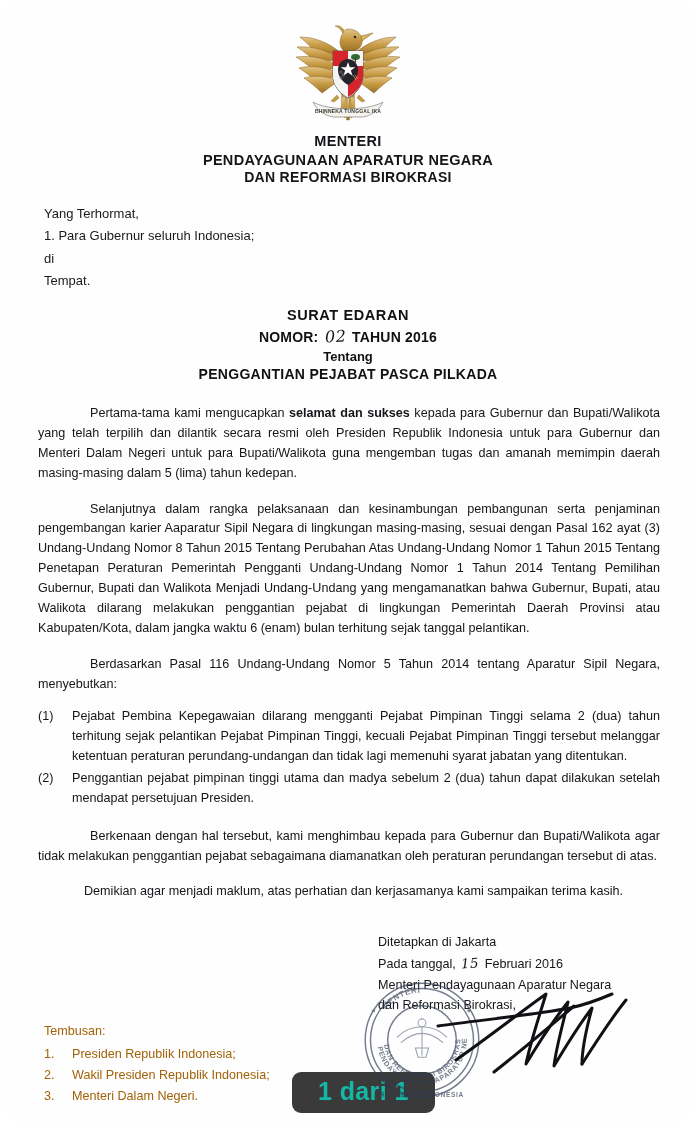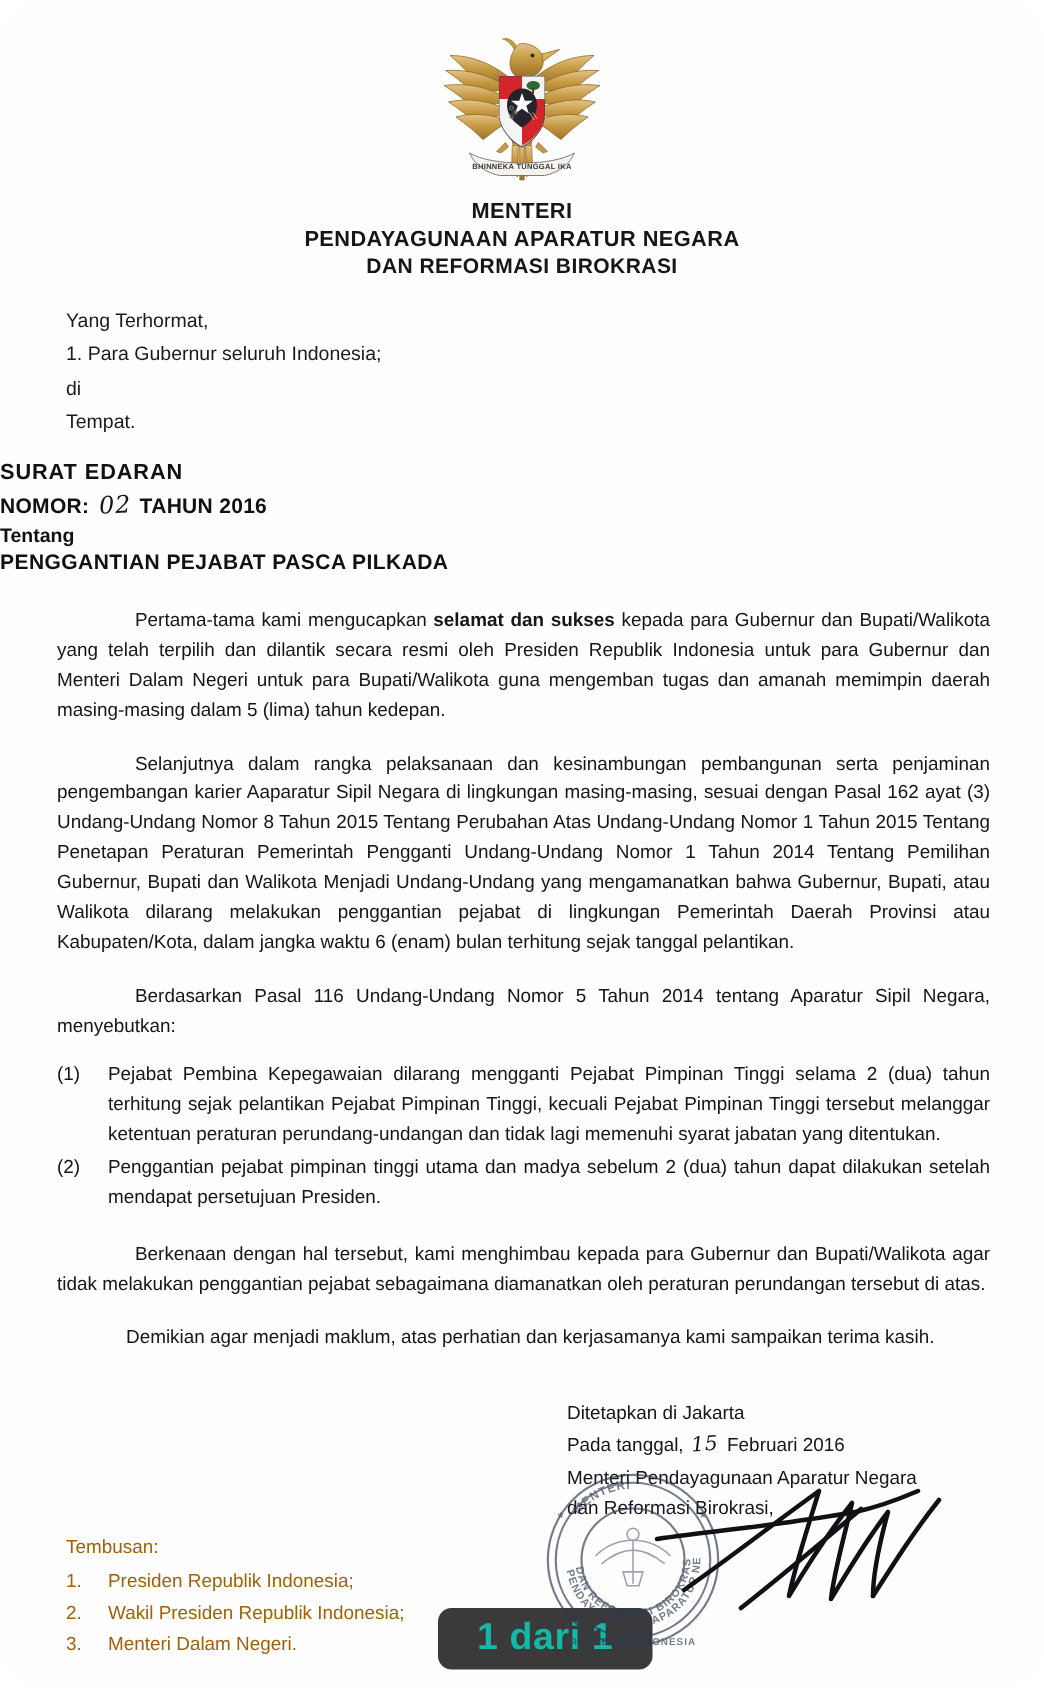--- a/index.html
+++ b/index.html
@@ -46,21 +46,21 @@
   
   .addressee {
     margin: 16px 0 0 44px;
     font-size: 13px;
     line-height: 1.72;
     color: #1a1a1a;
   }
 
   
   .title-block {
-    text-align: left;
+    text-align: center;
     margin-top: 14px;
     line-height: 1.35;
   }
   .title-main {
     font-size: 14.5px;
     font-weight: bold;
     letter-spacing: 0.6px;
   }
   .title-nomor {
     font-size: 14px;

